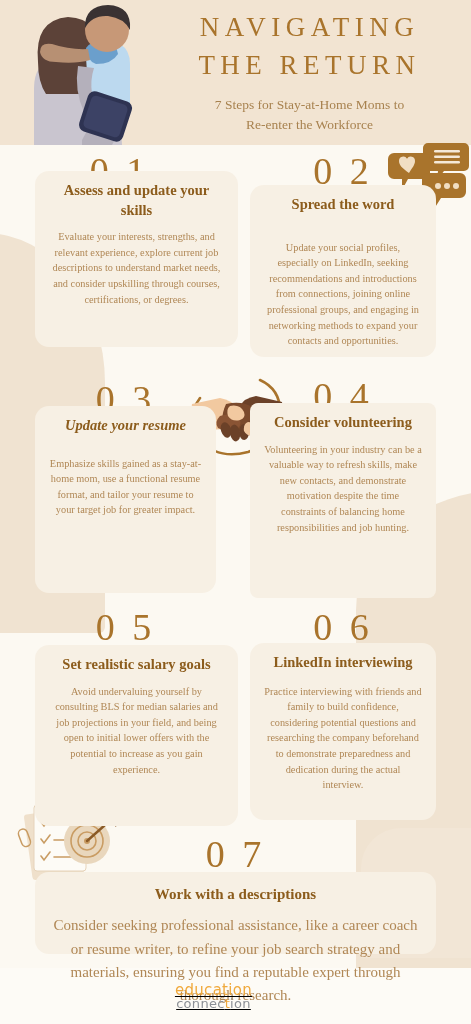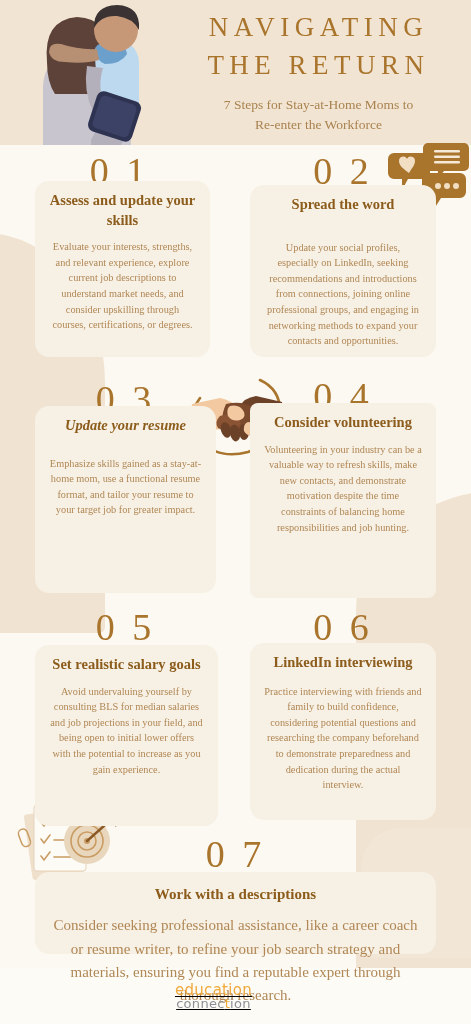--- a/index.html
+++ b/index.html
@@ -37,21 +37,21 @@
     position:absolute; right:-40px; top:828px; width:150px; height:130px;
     background:#f2e6d6;
     border-top-left-radius:40px;
   }
   .bg-footer{
     position:absolute; left:0; bottom:0; width:471px; height:56px;
     background:#fdfbf6;
   }
 
   
-  .header{ position:absolute; left:13px; top:0; width:423px; height:145px; }
+  .header{ position:absolute; left:4px; top:0; width:423px; height:145px; }
   .illus-mom{ position:absolute; left:8px; top:2px; width:140px; height:143px; }
   .head-text{
     position:absolute; left:148px; top:8px; width:315px;
     text-align:center;
   }
   .title-line{
     color:#a9742c;
     font-size:27px;
     letter-spacing:5.5px;
     line-height:1.42;
@@ -92,31 +92,31 @@
     line-height:1.35;
     margin-bottom:9px;
   }
   .card-body{
     color:#b08755;
     font-size:10.3px;
     line-height:1.52;
   }
 
   
-  #card1{ left:35px;  top:181px; width:175px; height:176px; }
+  #card1{ left:35px;  top:171px; width:203px; height:176px; }
   #num1 { top:152px; left:29px; width:181px; }
   #card2{ left:250px; top:185px; width:186px; height:172px; }
   #num2 { top:152px; left:250px; width:186px; }
 
   #card3{ left:35px;  top:406px; width:181px; height:187px; }
   #num3 { top:380px; left:35px; width:181px; }
   #card4{ left:250px; top:403px; width:186px; height:195px;border-radius:8px; }
   #num4 { top:377px; left:250px; width:186px; }
 
-  #card5{ left:35px;  top:645px; width:183px; height:181px; }
+  #card5{ left:35px;  top:645px; width:203px; height:181px; }
   #num5 { top:608px; left:35px; width:181px; }
   #card6{ left:250px; top:643px; width:186px; height:177px; }
   #num6 { top:608px; left:250px; width:186px; }
 
   #card7{ left:35px;  top:872px; width:401px; height:82px; padding-top:12px;}
   #num7 { top:835px; left:35px; width:401px; }
   #card7 .card-title{ font-size:15px; margin-bottom:10px; }
   #card7 .card-body{ font-size:15px; line-height:1.55; }
 
   

